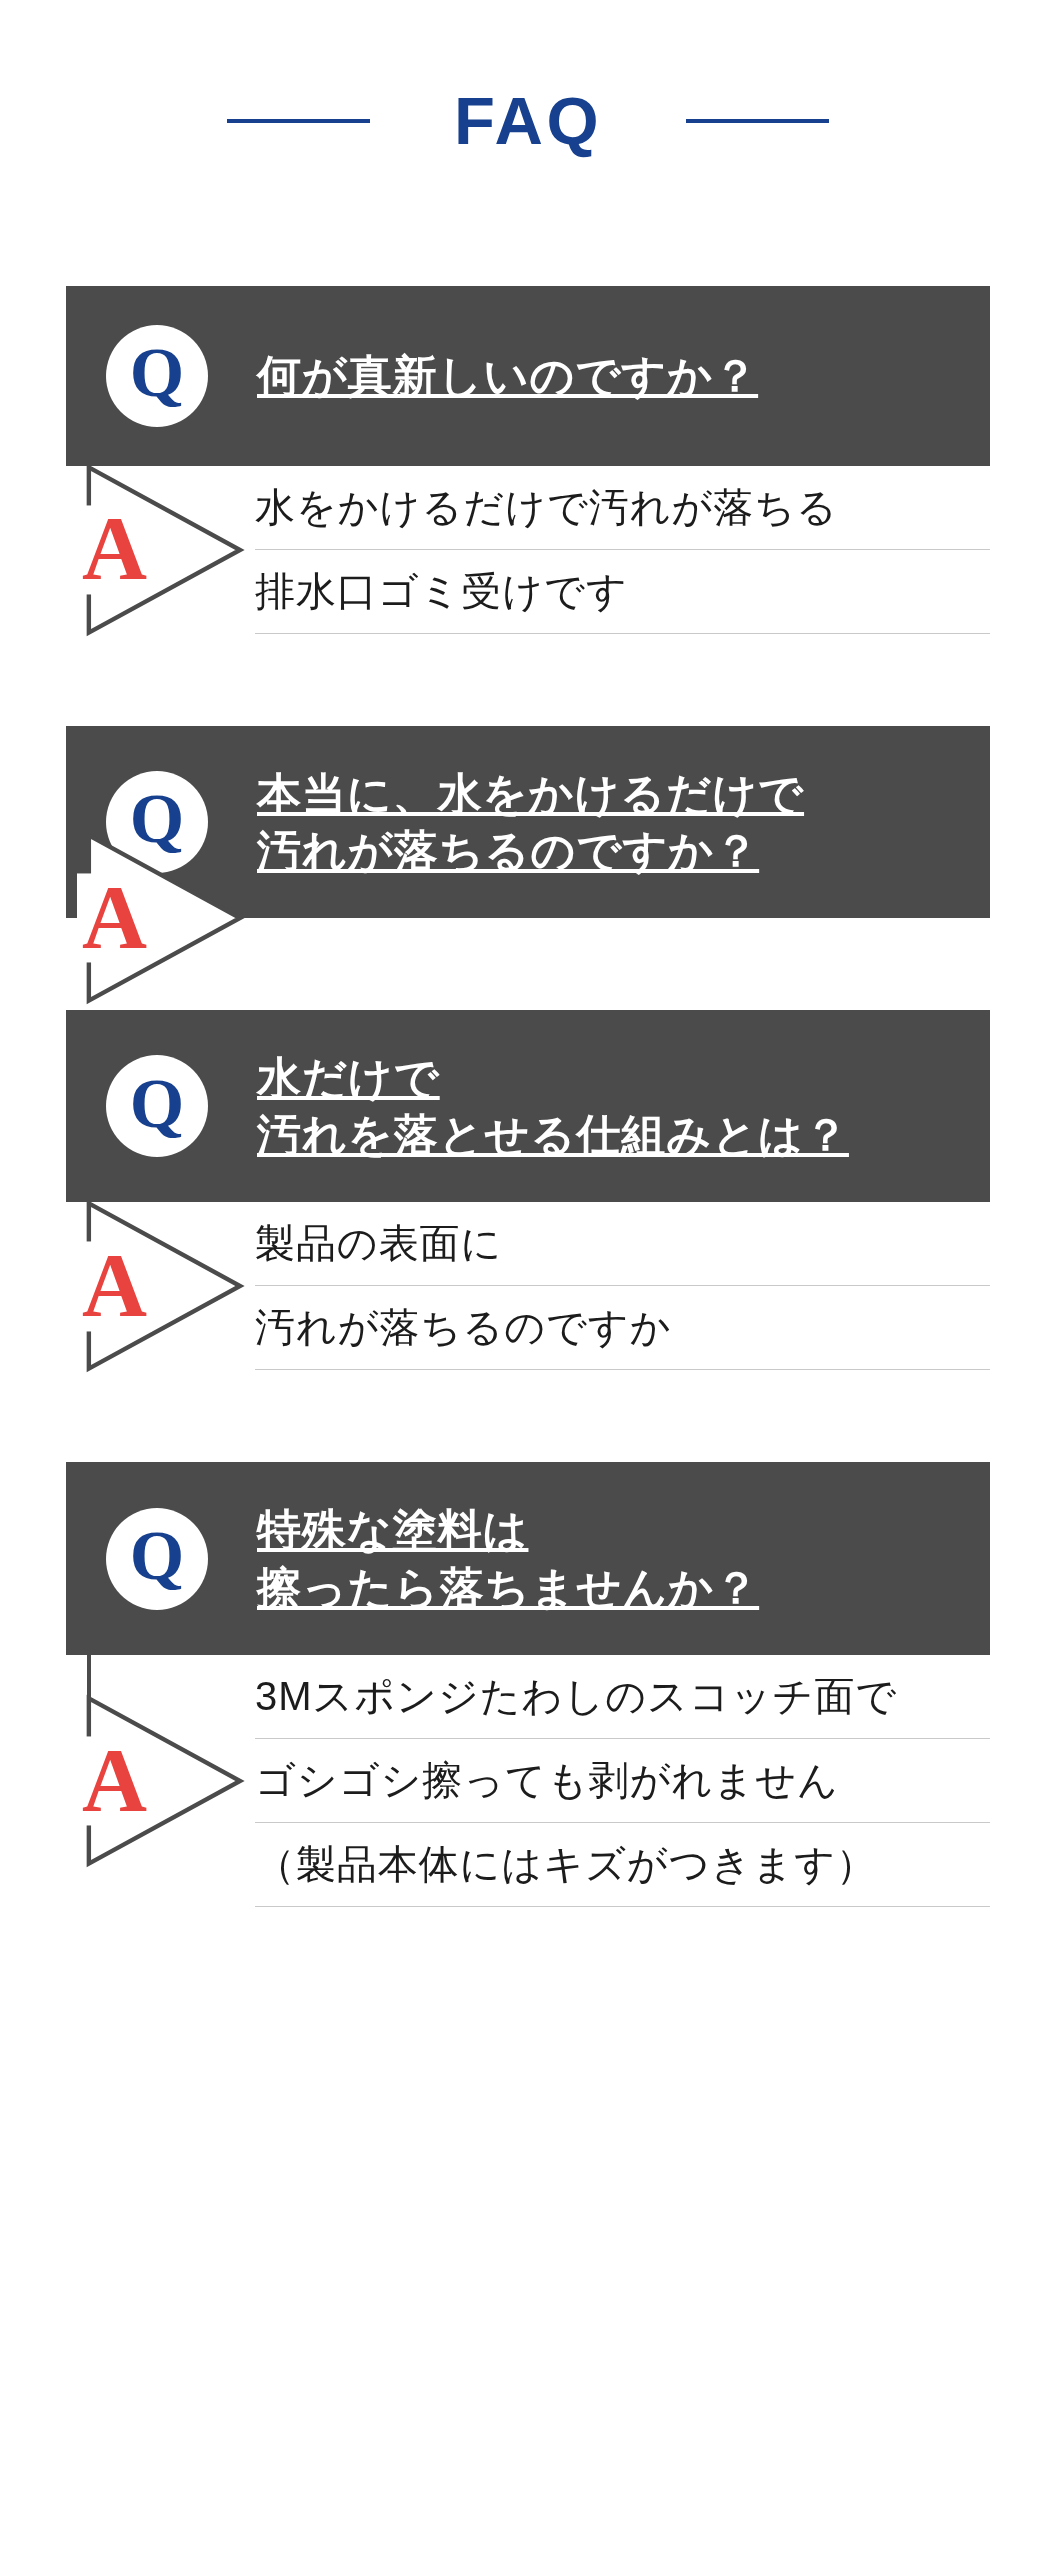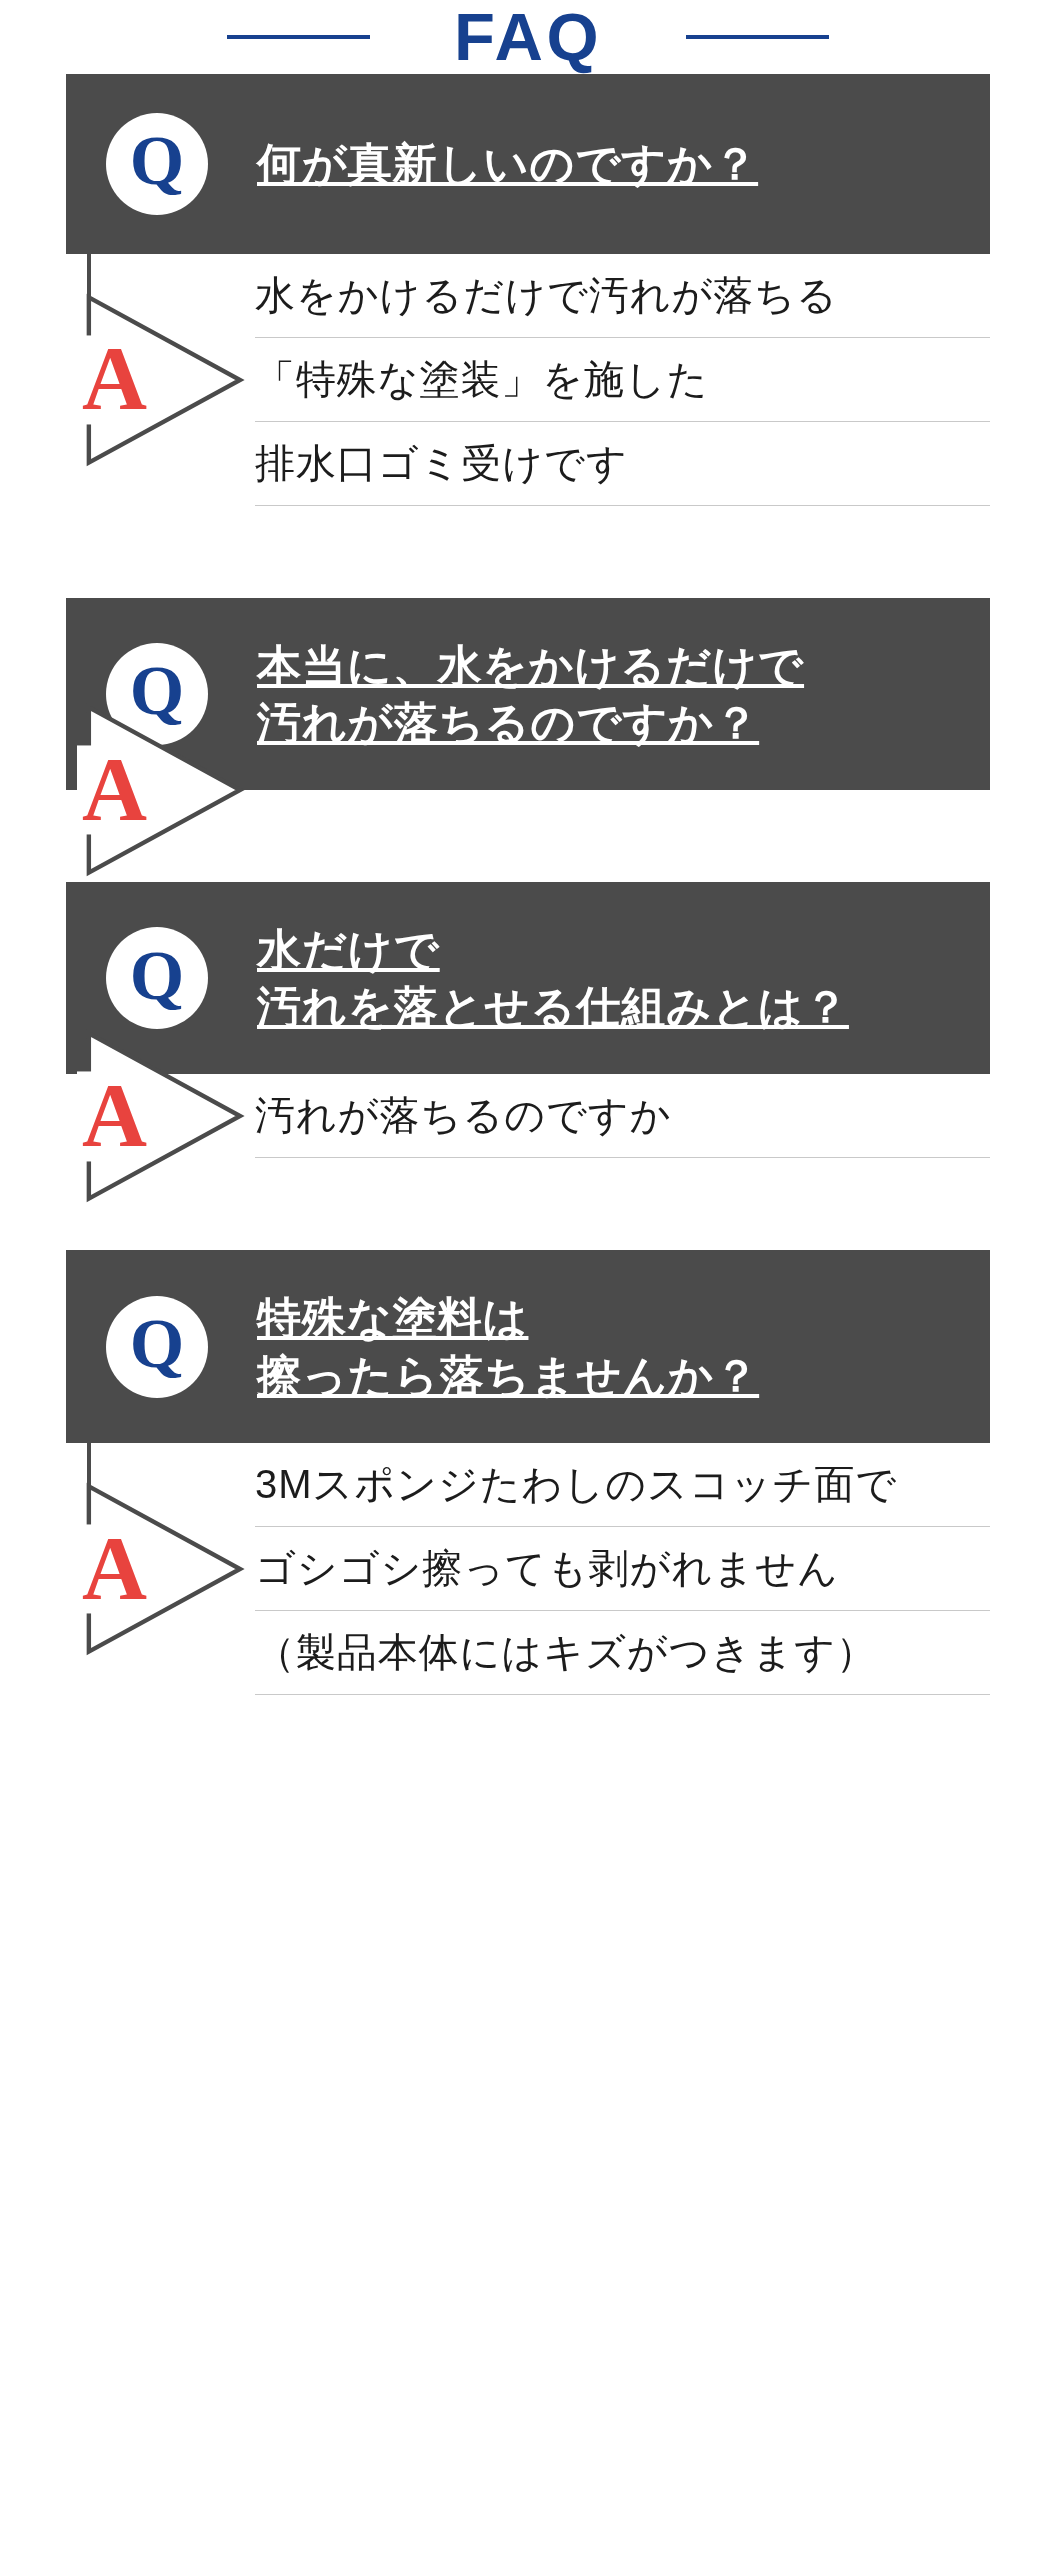--- a/index.html
+++ b/index.html
@@ -7,21 +7,21 @@
   body {
     width:1056px; height:2576px;
     font-family:"Liberation Sans", sans-serif;
     overflow:hidden;
   }
   .page { width:1056px; height:2576px; background:#fff; overflow:hidden; }
 
   
   .faq-header {
     display:flex; align-items:center; justify-content:center;
-    gap:84px; 
+    gap:84px; padding-top:84px; margin-bottom:128px;
   }
   .header-rule { width:143px; height:4.4px; background:var(--navy); }
   .faq-title {
     font-size:67px; font-weight:bold; color:var(--navy);
     letter-spacing:3.5px; line-height:1.1;
   }
 
   
   .faq-block { margin:0 66px 92px 66px; }
 
@@ -91,21 +91,20 @@
         <div class="connector"></div>
         <div class="arrow-wrap">
           <svg class="arrow-svg" width="189" height="176" viewBox="0 0 215 200">
             <polygon points="26,6 198,100 26,194" style="fill:#ffffff; stroke:var(--bar); stroke-width:5;"></polygon>
           </svg>
           <span class="aletter">A</span>
         </div>
       </div>
       <div class="alines">
             <div class="aline">水をかけるだけで汚れが落ちる</div>
-            <div class="aline">「特殊な塗装」を施した</div>
             <div class="aline">排水口ゴミ受けです</div>
           </div>
     </div>
   </section>
 
   <section class="faq-block">
     <div class="qbar">
       <div class="qcircle">
         <span>Q</span>
       </div>
@@ -137,20 +136,21 @@
       <div class="agutter">
         <div class="connector"></div>
         <div class="arrow-wrap">
           <svg class="arrow-svg" width="189" height="176" viewBox="0 0 215 200">
             <polygon points="26,6 198,100 26,194" style="fill:#ffffff; stroke:var(--bar); stroke-width:5;"></polygon>
           </svg>
           <span class="aletter">A</span>
         </div>
       </div>
       <div class="alines">
+            <div class="aline">製品の表面に</div>
             <div class="aline">汚れが落ちるのですか</div>
           </div>
     </div>
   </section>
 
   <section class="faq-block">
     <div class="qbar">
       <div class="qcircle">
         <span>Q</span>
       </div>

